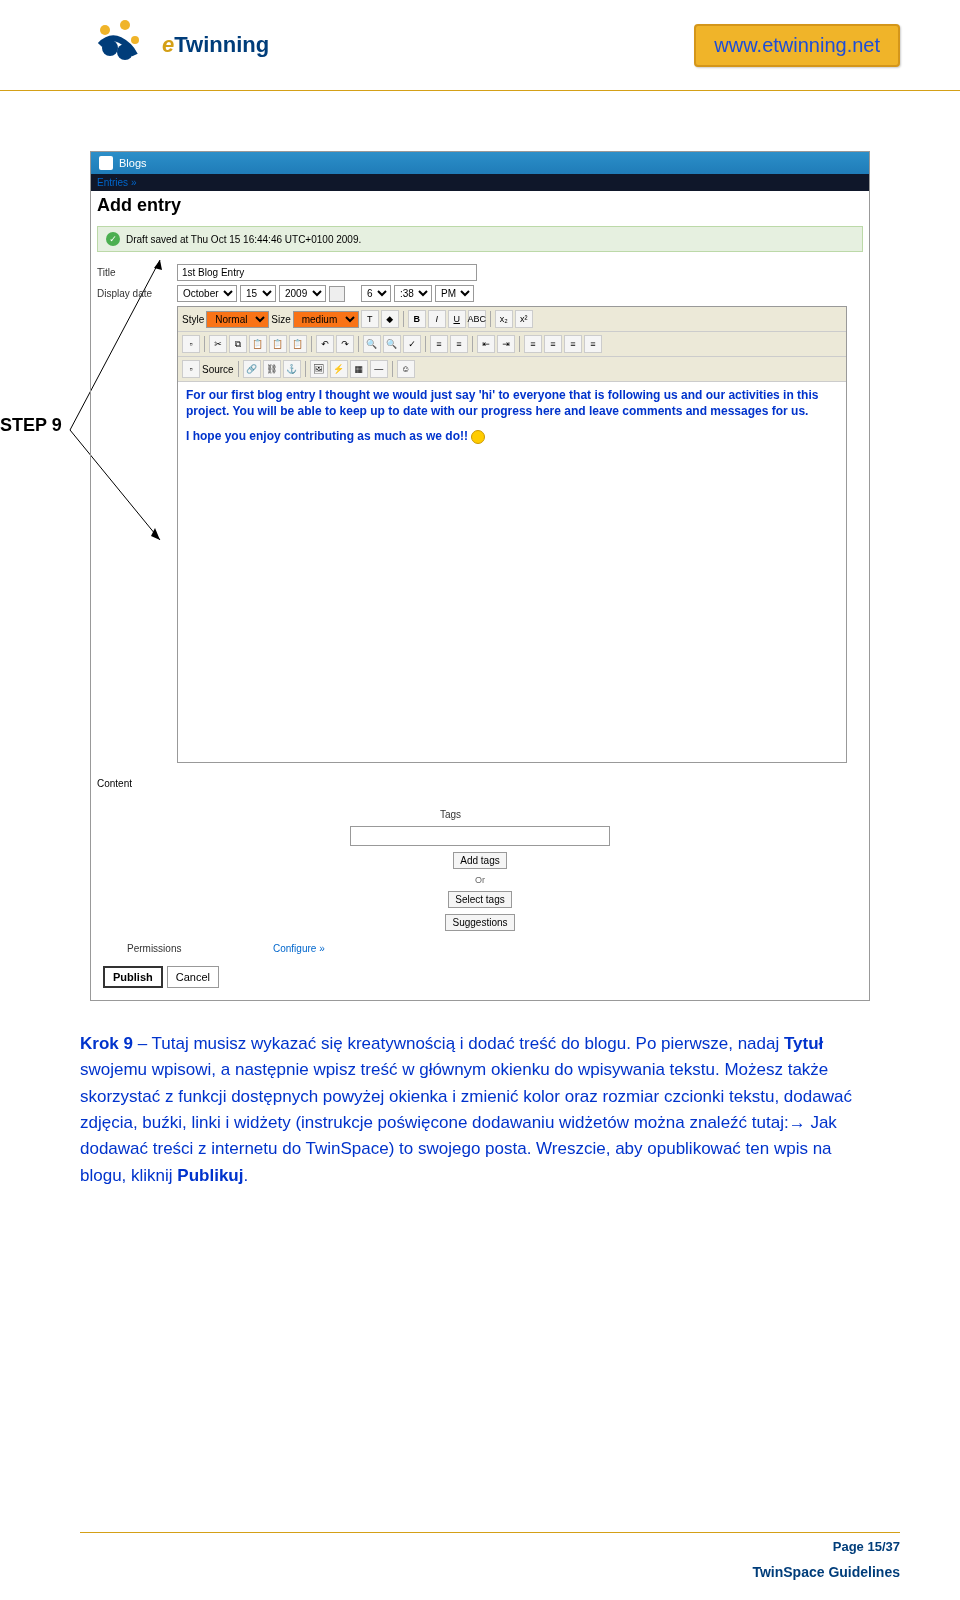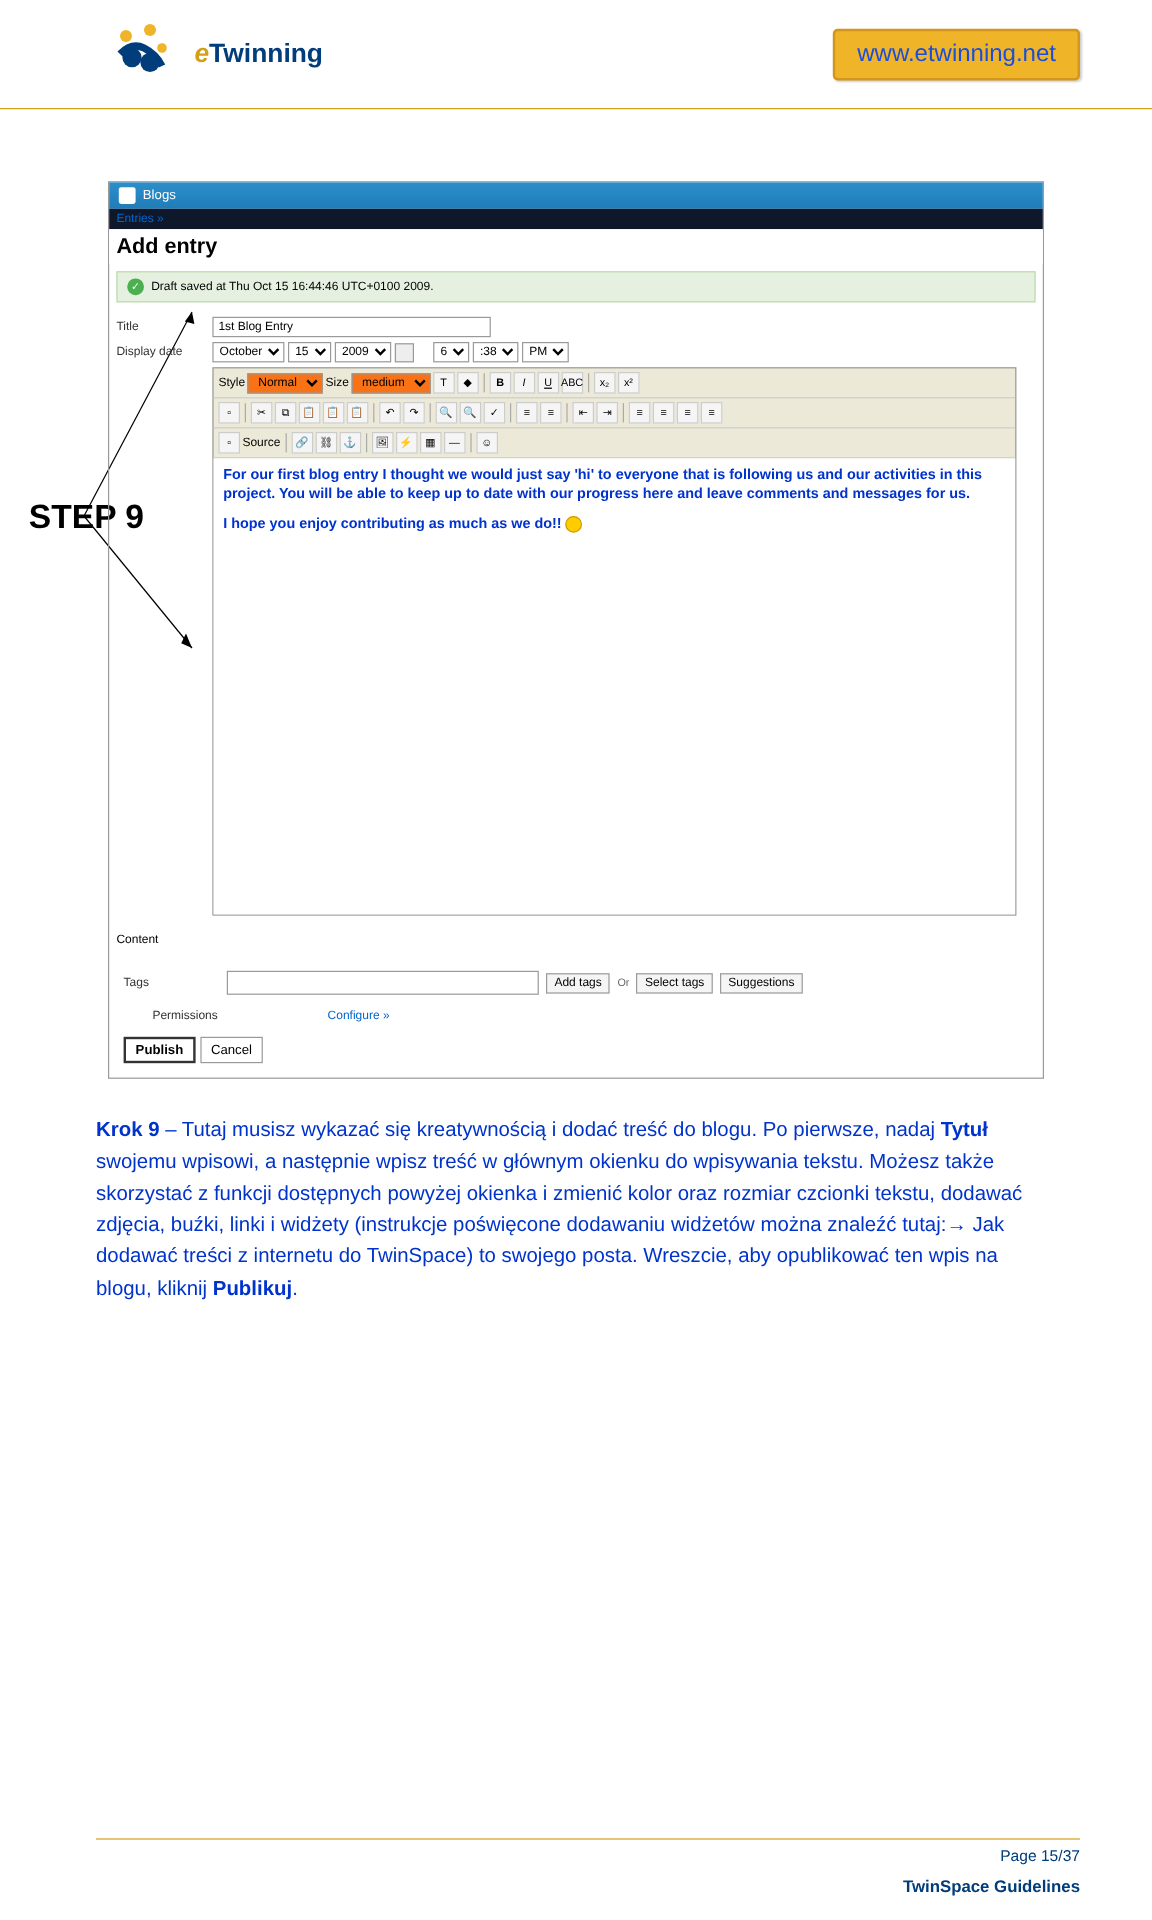--- a/index.html
+++ b/index.html
@@ -16,60 +16,60 @@
   .blogs-bar { background: linear-gradient(#2c8fc9, #1f7cb8); color: #fff; font-size: 11px; padding: 4px 8px; display: flex; align-items: center; gap: 6px; text-align: right; }
   .blogs-bar .icon { width: 14px; height: 14px; background: #fff; border-radius: 2px; display: inline-block; }
   .entries-link { background: #0f172a; font-size: 10px; color: #0066cc; padding: 3px 6px; }
   .add-entry-title { font-size: 18px; font-weight: bold; padding: 4px 6px; background: #fff; }
   .draft-saved-bar { background: #e6f0e0; border: 1px solid #bcd9a8; margin: 6px; padding: 5px 8px; font-size: 10px; display: flex; align-items: center; gap: 6px; }
   .check-icon { width: 14px; height: 14px; background: #4caf50; border-radius: 50%; display: inline-flex; align-items: center; justify-content: center; color:#fff; font-size:9px; }
   
   .form-area { padding: 6px; font-size: 10px; }
   .form-row { display: flex; align-items: center; margin-bottom: 4px; }
   .form-label { width: 80px; color: #333; font-size: 10px; }
-  .title-input { border: 1px solid #999; padding: 2px 4px; font-size: 10px; width: 232px; }
+  .title-input { border: 1px solid #999; padding: 2px 4px; font-size: 10px; width: 300px; }
   .date-selects { display: flex; gap: 3px; align-items: center; }
   .date-selects select { font-size: 10px; border: 1px solid #999; background: #fff; padding: 1px; }
   .cal-icon { width: 16px; height: 16px; background: #eee; border: 1px solid #999; display:inline-block; }
   
   .editor-box { margin-left: 80px; border: 1px solid #999; background: #ece9d8; width: 670px; }
   .toolbar-row { display: flex; align-items: center; gap: 2px; padding: 3px 4px; border-bottom: 1px solid #ccc; flex-wrap: wrap; }
   .tb-label { font-size: 10px; }
   .tb-select { font-size: 10px; border: 1px solid #999; background:#f97316; padding:1px 4px; }
   .tb-btn { width: 18px; height: 18px; border: 1px solid #ccc; background: #f5f5f5; display: inline-flex; align-items:center; justify-content:center; font-size:9px; cursor:pointer; }
   .tb-sep { width: 1px; height: 16px; background: #aaa; margin: 0 2px; }
   .editor-content { background: #fff; padding: 6px 8px; min-height: 380px; font-family: Verdana, sans-serif; font-size: 12px; }
   .editor-content .p1 { color: #0033cc; font-weight: bold; line-height: 1.3; }
   .editor-content .gap { height: 10px; }
   .editor-content .p2 { color: #0033cc; font-weight: bold; }
   .smiley { display:inline-block; width:14px; height:14px; background:#ffcc00; border-radius:50%; border:1px solid #cc9900; position:relative; vertical-align:middle; }
   
   .content-label { position: absolute; left: 6px; top: 520px; font-size: 10px; }
   
-  .tags-row { display: flex; align-items: center; gap: 6px; padding: 6px; font-size: 10px; margin-top: 40px; }
+  .tags-row { display: flex; align-items: center; gap: 6px; padding: 6px; font-size: 10px; margin-top: 40px; flex-direction: column; }
   .tags-input { border: 1px solid #999; width: 260px; height: 20px; }
   .btn-small { border: 1px solid #999; background: #f5f5f5; padding: 2px 6px; font-size: 10px; cursor:pointer; }
   .or-text { font-size: 9px; color:#666; }
   
   .perm-row { display: flex; align-items: center; gap: 6px; padding: 6px; font-size: 10px; margin-left: 24px; }
   .configure-link { color: #0066cc; font-size: 10px; margin-left: 60px; }
   
   .action-row { display: flex; gap: 4px; padding: 6px; }
   .publish-btn { border: 2px solid #333; background: #fff; padding: 3px 8px; font-size: 11px; font-weight: bold; cursor:pointer; }
   .cancel-btn { border: 1px solid #999; background: #fff; padding: 3px 8px; font-size: 11px; cursor:pointer; }
   
-  .step-label { position: absolute; left: 0; top: 415px; font-size: 28px; font-weight: bold; color: #000; margin-left: 24px; }
+  .step-label { position: absolute; left: 0; top: 415px; font-size: 18px; font-weight: bold; color: #000; }
   
   .body-text { margin: 30px 80px 0 80px; font-size: 17px; color: #0033cc; line-height: 1.55; }
   .body-text .bold { font-weight: bold; }
   .body-text p { margin-bottom: 4px; }
   
   .footer { position: absolute; bottom: 20px; left: 80px; right: 60px; }
   .footer-line { border-top: 1px solid #d4a017; margin-bottom: 6px; }
-  .page-num { text-align: right; font-size: 13px; color: #003d7a; font-weight: normal; }
+  .page-num { text-align: right; font-size: 13px; color: #003d7a; font-weight: bold; }
   .guidelines { text-align: right; font-size: 14px; color: #003d7a; font-weight: bold; margin-top: 10px; }
   
   svg.arrow-line { position: absolute; pointer-events: none; }
 </style>
 </head>
 <body>
 
 <div class="header">
   <div class="logo">
     <div class="logo-icon">

